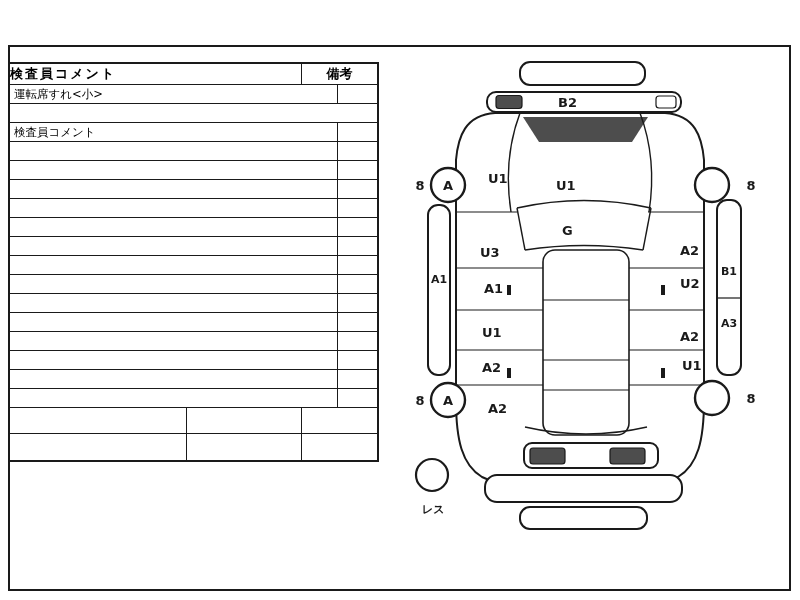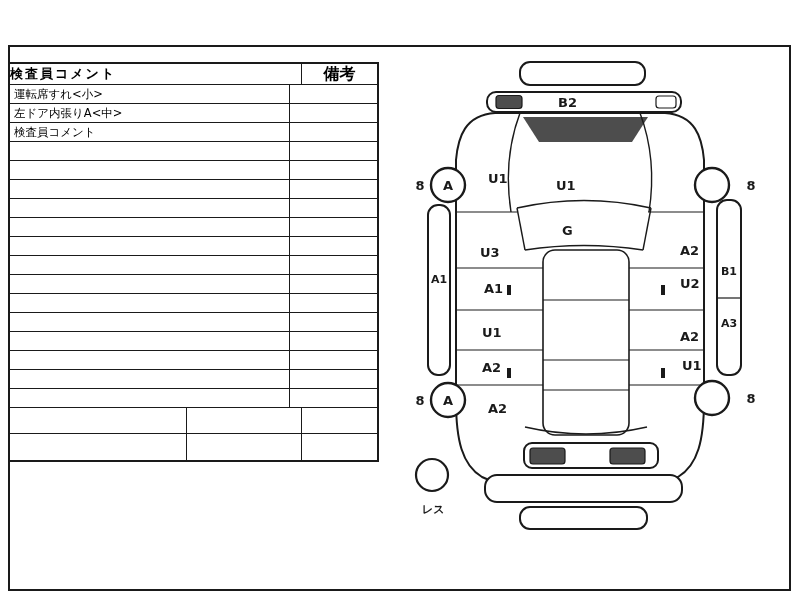--- a/index.html
+++ b/index.html
@@ -5,24 +5,24 @@
   * { margin:0; padding:0; box-sizing:border-box; }
   html,body { width:800px; height:600px; }
   body { background:#fff; font-family:"DejaVu Sans","Liberation Sans",sans-serif; position:relative; overflow:hidden; }
   .canvas { position:absolute; inset:0; background:#fff; }
   .frame { position:absolute; left:8px; top:45px; width:783px; height:546px; border:2px solid #1a1a1a; background:#fff; }
 
   
   .insp-table { position:absolute; left:-2px; top:15px; width:371px; border:2px solid #1a1a1a; background:#fff; }
   .thead { display:flex; height:21px; border-bottom:1.5px solid #1a1a1a; }
   .thead .th1 { width:292px; border-right:1px solid #1a1a1a; font-size:13px; font-weight:bold; line-height:20px; letter-spacing:2px; }
-  .thead .th2 { flex:1; font-size:16px; font-weight:bold; text-align:center; line-height:20px; }
+  .thead .th2 { flex:1; font-size:13px; font-weight:bold; text-align:center; line-height:20px; }
   .trow { display:flex; height:19px; border-bottom:1px solid #1a1a1a; }
   .trow:last-child { border-bottom:none; }
-  .trow .c1 { width:280px; border-right:1px solid #1a1a1a; font-size:11.5px; line-height:17px; padding:1px 4px 0 4px; white-space:nowrap; overflow:hidden; }
+  .trow .c1 { width:328px; border-right:1px solid #1a1a1a; font-size:11.5px; line-height:17px; padding:1px 4px 0 4px; white-space:nowrap; overflow:hidden; }
   .trow .c2 { flex:1; }
   .brow { display:flex; height:26px; border-bottom:1px solid #1a1a1a; }
   .brow:last-child { border-bottom:none; }
   .brow .bc1 { width:177px; border-right:1px solid #1a1a1a; }
   .brow .bc2 { width:115px; border-right:1px solid #1a1a1a; }
   .brow .bc3 { flex:1; }
 
   
   .diagram { position:absolute; left:380px; top:45px; width:405px; height:545px; }
   .diagram text { font-family:"DejaVu Sans","Liberation Sans",sans-serif; font-size:13px; font-weight:600; fill:#1a1a1a; }
@@ -38,21 +38,20 @@
       <div class="thead">
         <div class="th1">検査員コメント</div>
         <div class="th2">備考</div>
       </div>
 
       <div class="trow">
           <div class="c1">運転席すれ&lt;小&gt;</div>
           <div class="c2"></div>
         </div>
       <div class="trow">
-          <div class="c1">左ドア内張りA&lt;中&gt;</div>
           <div class="c2"></div>
         </div>
       <div class="trow">
           <div class="c1">検査員コメント</div>
           <div class="c2"></div>
         </div>
 
       <div class="trow">
           <div class="c1"></div>
           <div class="c2"></div>

